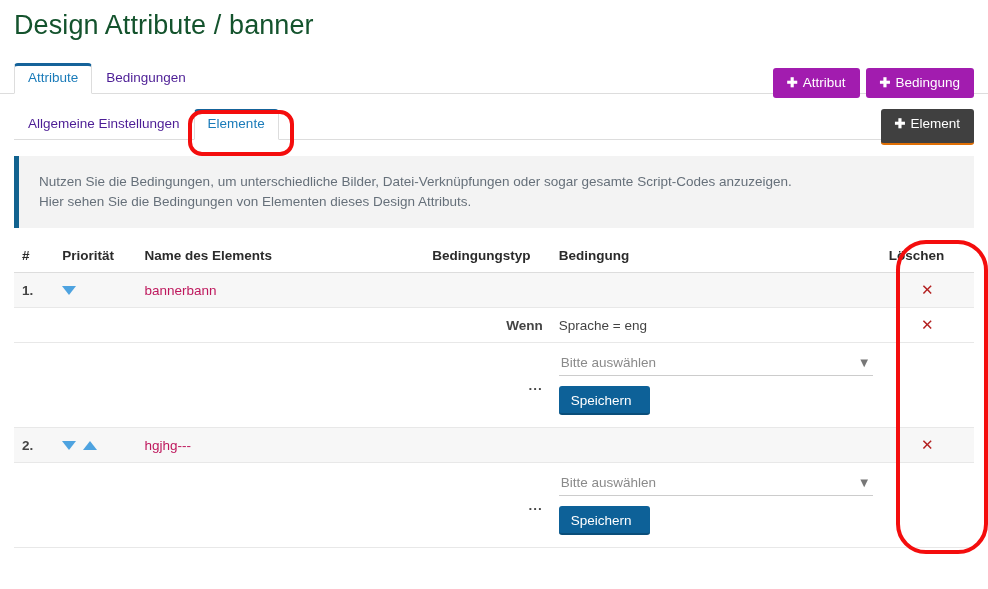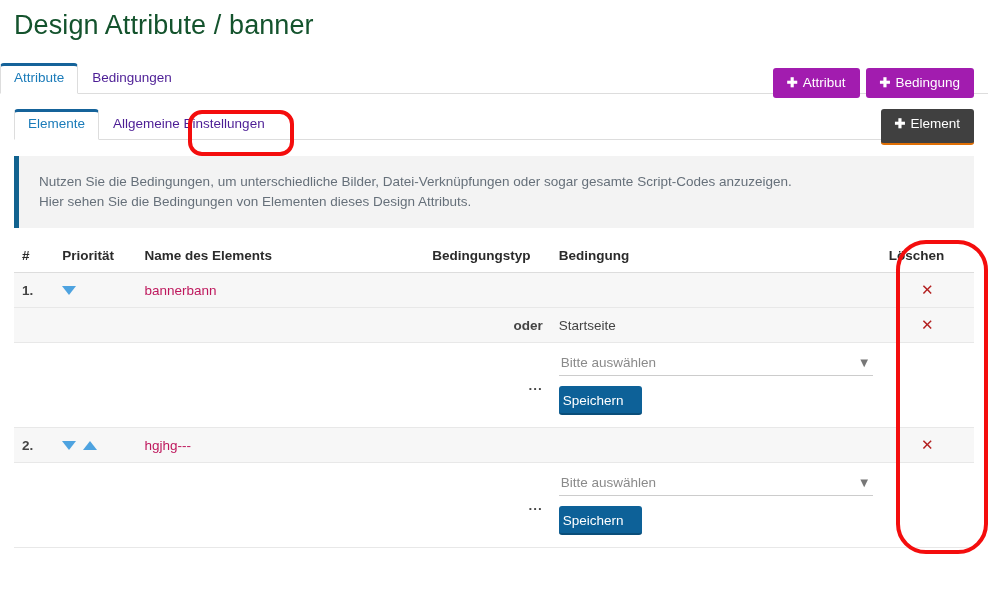--- a/index.html
+++ b/index.html
@@ -23,20 +23,21 @@
     color: #14532d;
     margin: 0;
     padding: 10px 0 0 14px;
     letter-spacing: 0.1px;
   }
 
   
   .tabstrip {
     position: relative;
     margin: 22px 0 0 0;
+    padding-left: 14px;
     height: 30px;
     border-bottom: 1px solid #dddddd;
     box-sizing: content-box;
   }
   .tabstrip-inner {
     position: relative;
     margin-right: 14px;
     border-bottom: 1px solid #dddddd;
     height: 30px;
     display: flex;
@@ -220,21 +221,21 @@
   }
   .btn-save {
     margin-top: 10px;
     background: #0d6198;
     color: #ffffff;
     border: none;
     border-bottom: 2px solid #0a4e7a;
     border-radius: 3px;
     font-size: 13.5px;
     font-family: "Liberation Sans", sans-serif;
-    padding: 7px 18px 5px 4px;
+    padding: 7px 18px 5px 12px;
     cursor: pointer;
   }
 
   
   .annot {
     position: absolute;
     border: 4px solid #f40d0d;
     border-radius: 26px;
     pointer-events: none;
     z-index: 40;
@@ -262,25 +263,25 @@
   <button class="btn-orange">
     <span class="plus">✚</span><span>Attribut</span>
   </button>
   <button class="btn-orange">
     <span class="plus">✚</span><span>Bedingung</span>
   </button>
 </div>
 
 <div class="subtabs-wrap">
   <div class="subtabs-inner">
+    <div class="tab">
+      <span>Allgemeine Einstellungen</span>
+    </div>
     <div class="tab active">
       <span>Elemente</span>
-    </div>
-    <div class="tab">
-      <span>Allgemeine Einstellungen</span>
     </div>
   </div>
   <div class="element-btn-wrap">
     <button class="btn-orange solid">
       <span class="plus">✚</span><span>Element</span>
     </button>
   </div>
 </div>
 
 <div class="infobox">
@@ -312,31 +313,31 @@
         <td class="col-name">
           <span class="elname">bannerbann</span>
         </td>
         <td class="col-btype btype"></td>
         <td class="col-cond"></td>
         <td class="col-del">
           <span class="xicon">✕</span>
         </td>
       </tr>
 
-
-      <tr class="shaded">
+      <tr class="plain">
         <td class="col-num idx"></td>
         <td class="col-prio"></td>
         <td class="col-name"></td>
-        <td class="col-btype btype">oder</td>
-        <td class="col-cond">Startseite</td>
+        <td class="col-btype btype">Wenn</td>
+        <td class="col-cond">Sprache = eng</td>
         <td class="col-del">
           <span class="xicon">✕</span>
         </td>
       </tr>
+
 
       <tr class="plain">
         <td class="col-num"></td>
         <td class="col-prio"></td>
         <td class="col-name"></td>
         <td class="col-btype dots">...</td>
         <td class="col-cond select-cell">
           <div class="fake-select">
             <span>Bitte auswählen</span>
             <span class="chev">▼</span>

